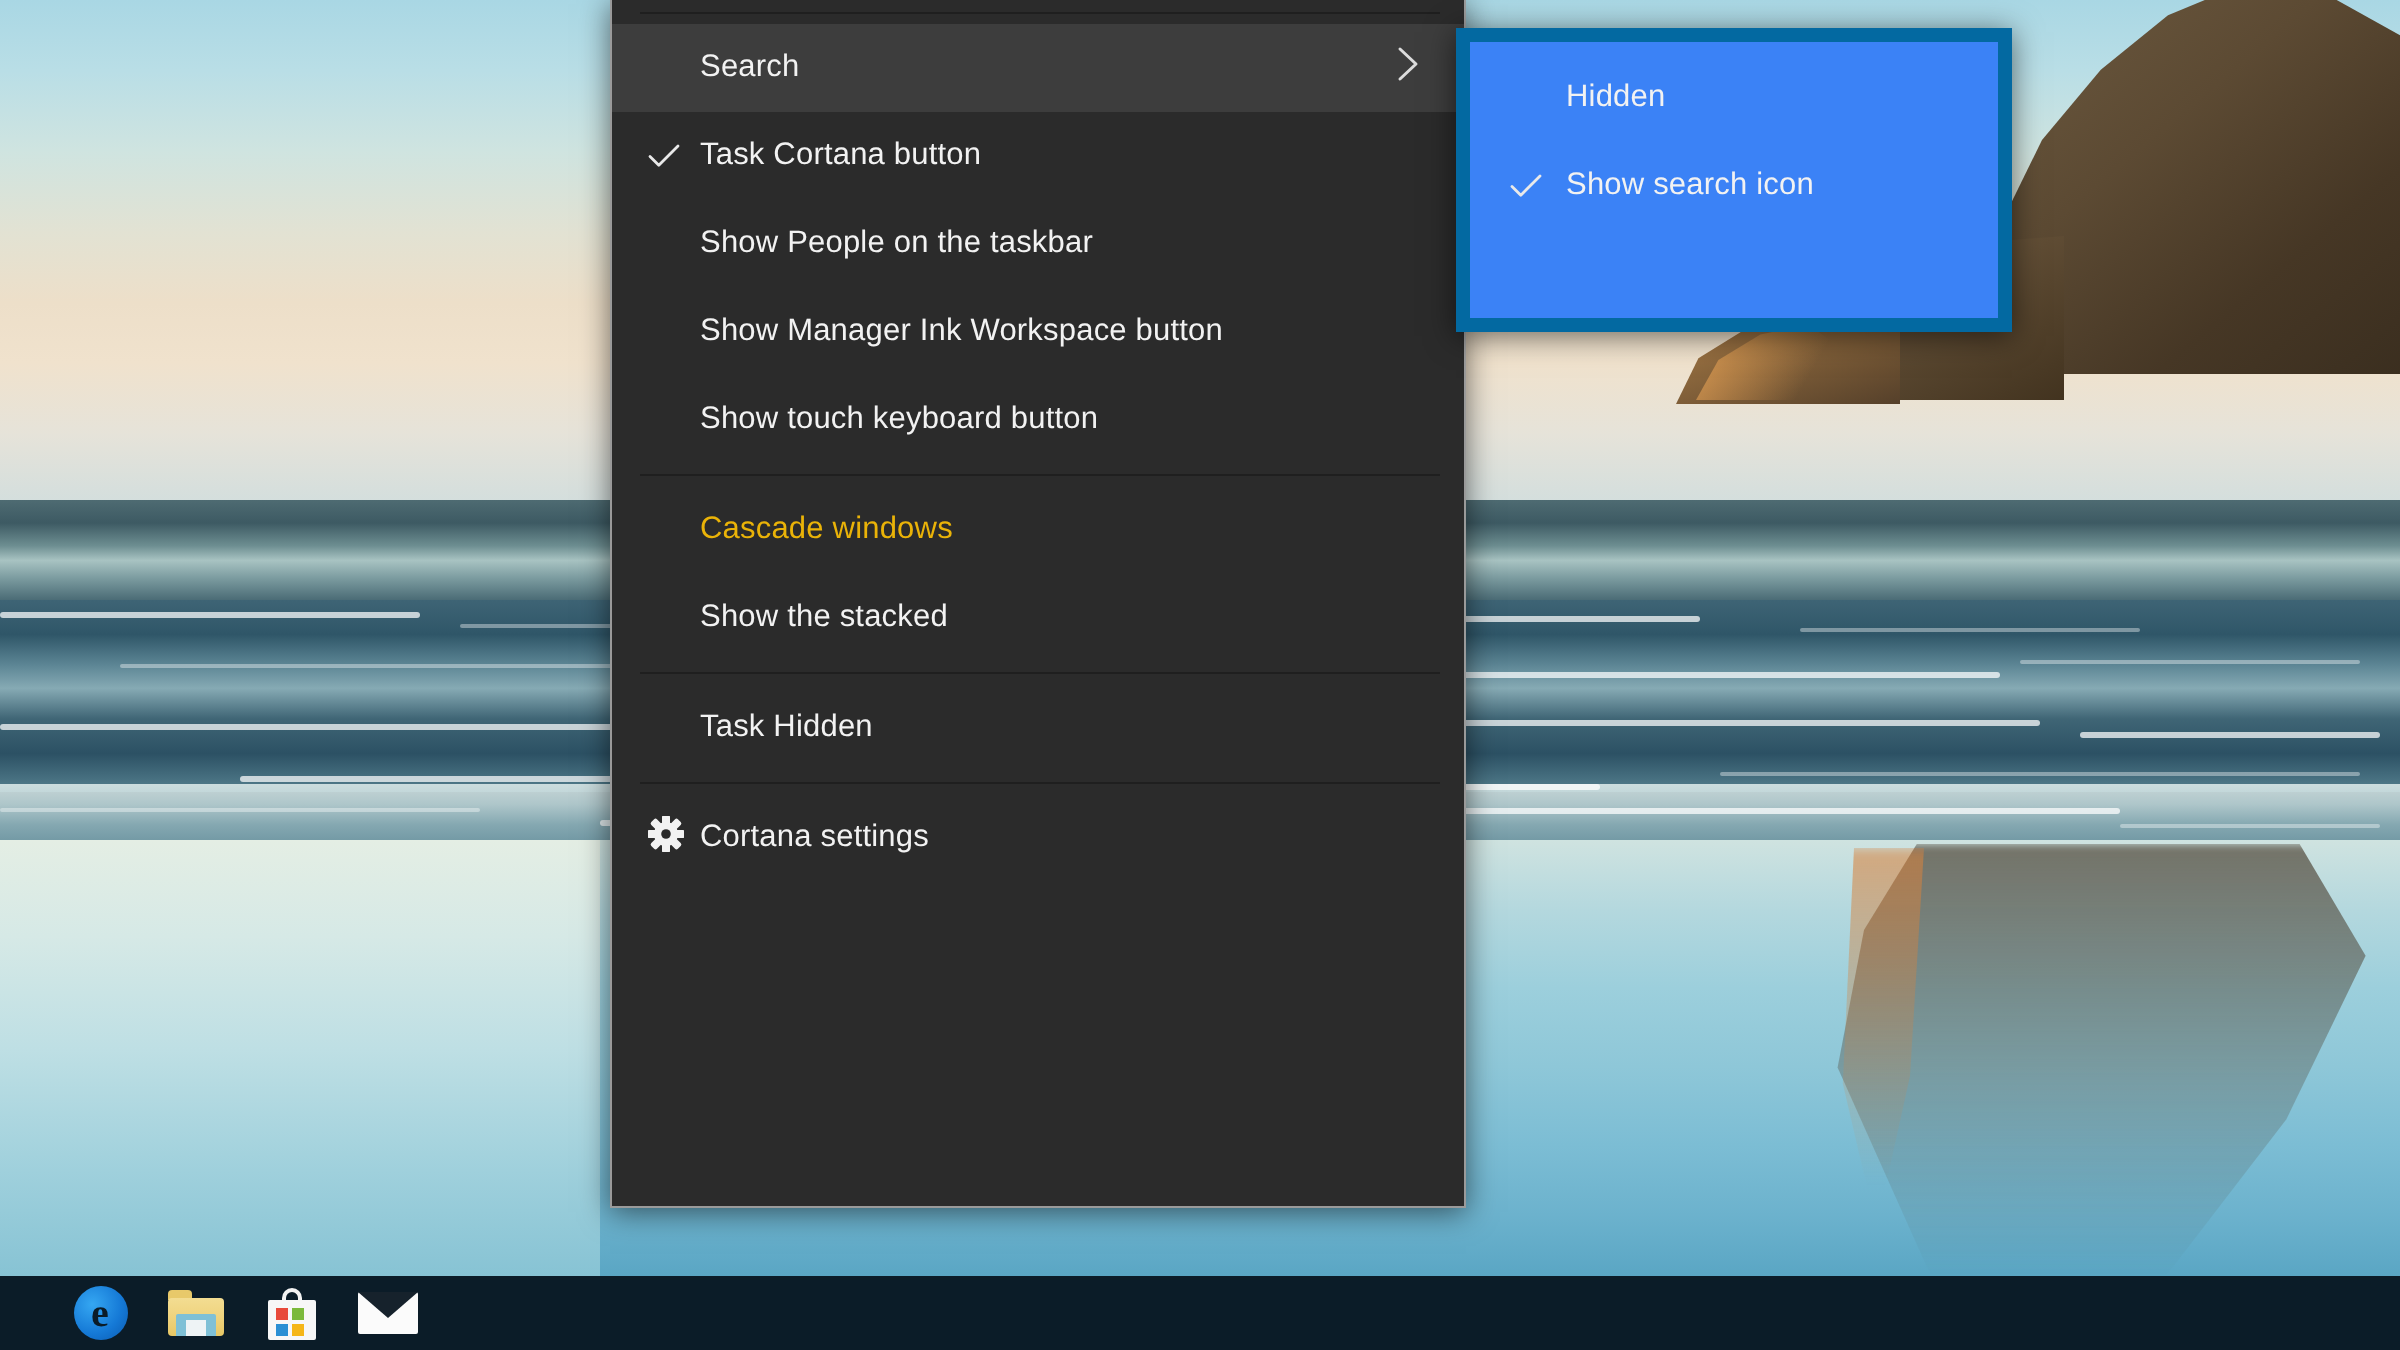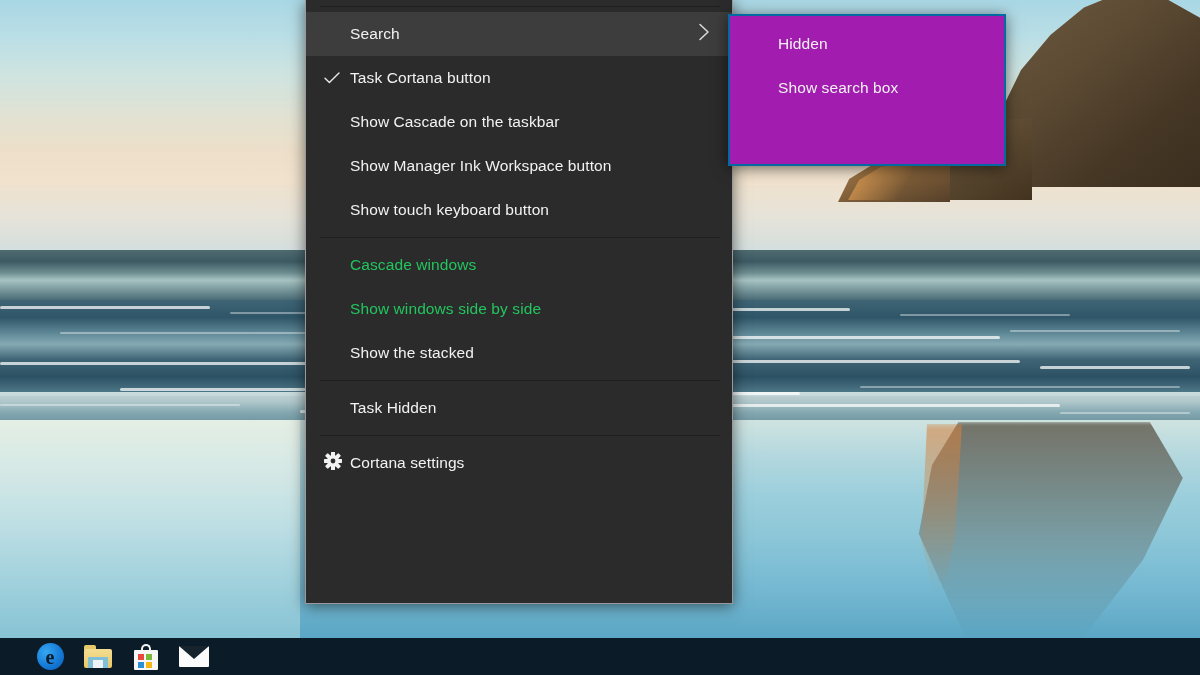--- a/index.html
+++ b/index.html
@@ -182,37 +182,37 @@
     position:relative; height:44px; display:flex; align-items:center;
     padding-left:18px; cursor:default;
   }
   .mi .glyph {
     width:26px; flex:0 0 26px; display:flex; align-items:center;
     justify-content:flex-start; color:#f2f2f2;
   }
   .mi .lbl {
     font-size:15.5px; color:#f2f2f2; letter-spacing:.1px; white-space:nowrap;
   }
-  .mi.disabled .lbl { color:#22c55e; }
+  .mi.disabled .lbl { color:#eab308; }
   .mi.highlighted { background:#3d3d3d; }
   .mi .chev { position:absolute; right:22px; color:#d8d8d8; }
   .sep {
     height:1px; margin:5px 12px 5px 14px;
     background:#515151; border-top:1px solid #1f1f1f;
   }
   .sep.top { margin-top:4px; }
 
   
   .ck { display:block; width:16px; height:12px; }
   .ck svg { display:block; }
 
   
   #submenu {
     position:absolute; left:728px; top:14px; width:278px; height:152px;
-    background:#a21caf; border:2px solid #0369a1;
+    background:#3b82f6; border:7px solid #0369a1;
     box-shadow:0 2px 14px rgba(0,0,0,.55);
     padding-top:6px;
   }
   #submenu .mi { height:44px; padding-left:20px; }
   #submenu .mi .glyph { width:28px; flex:0 0 28px; }
 </style>
 </head>
 <body>
 
 <div id="desktop">
@@ -305,38 +305,34 @@
         <span class="ck">
           <svg width="16" height="12" viewBox="0 0 16 12">
             <path d="M1 6.2 L5.4 10.6 L15 1" fill="none" stroke="#e9e9e9" stroke-width="1.4" stroke-linecap="round" stroke-linejoin="round"></path>
           </svg>
         </span>
       </span>
       <span class="lbl">Task Cortana button</span>
     </div>
     <div class="mi">
       <span class="glyph"></span>
-      <span class="lbl">Show Cascade on the taskbar</span>
+      <span class="lbl">Show People on the taskbar</span>
     </div>
     <div class="mi">
       <span class="glyph"></span>
       <span class="lbl">Show Manager Ink Workspace button</span>
     </div>
     <div class="mi">
       <span class="glyph"></span>
       <span class="lbl">Show touch keyboard button</span>
     </div>
     <div class="sep"></div>
     <div class="mi disabled">
       <span class="glyph"></span>
       <span class="lbl">Cascade windows</span>
-    </div>
-    <div class="mi disabled">
-      <span class="glyph"></span>
-      <span class="lbl">Show windows side by side</span>
     </div>
     <div class="mi">
       <span class="glyph"></span>
       <span class="lbl">Show the stacked</span>
     </div>
     <div class="sep"></div>
     <div class="mi">
       <span class="glyph"></span>
       <span class="lbl">Task Hidden</span>
     </div>
@@ -359,16 +355,22 @@
       <span class="lbl">Cortana settings</span>
     </div>
   </div>
 
 <div id="submenu">
     <div class="mi">
       <span class="glyph"></span>
       <span class="lbl">Hidden</span>
     </div>
     <div class="mi">
-      <span class="glyph"></span>
-      <span class="lbl">Show search box</span>
+      <span class="glyph">
+        <span class="ck">
+          <svg width="16" height="12" viewBox="0 0 16 12">
+            <path d="M1 6.2 L5.4 10.6 L15 1" fill="none" stroke="#e9e9e9" stroke-width="1.4" stroke-linecap="round" stroke-linejoin="round"></path>
+          </svg>
+        </span>
+      </span>
+      <span class="lbl">Show search icon</span>
     </div>
   </div>
 
 </body></html>

